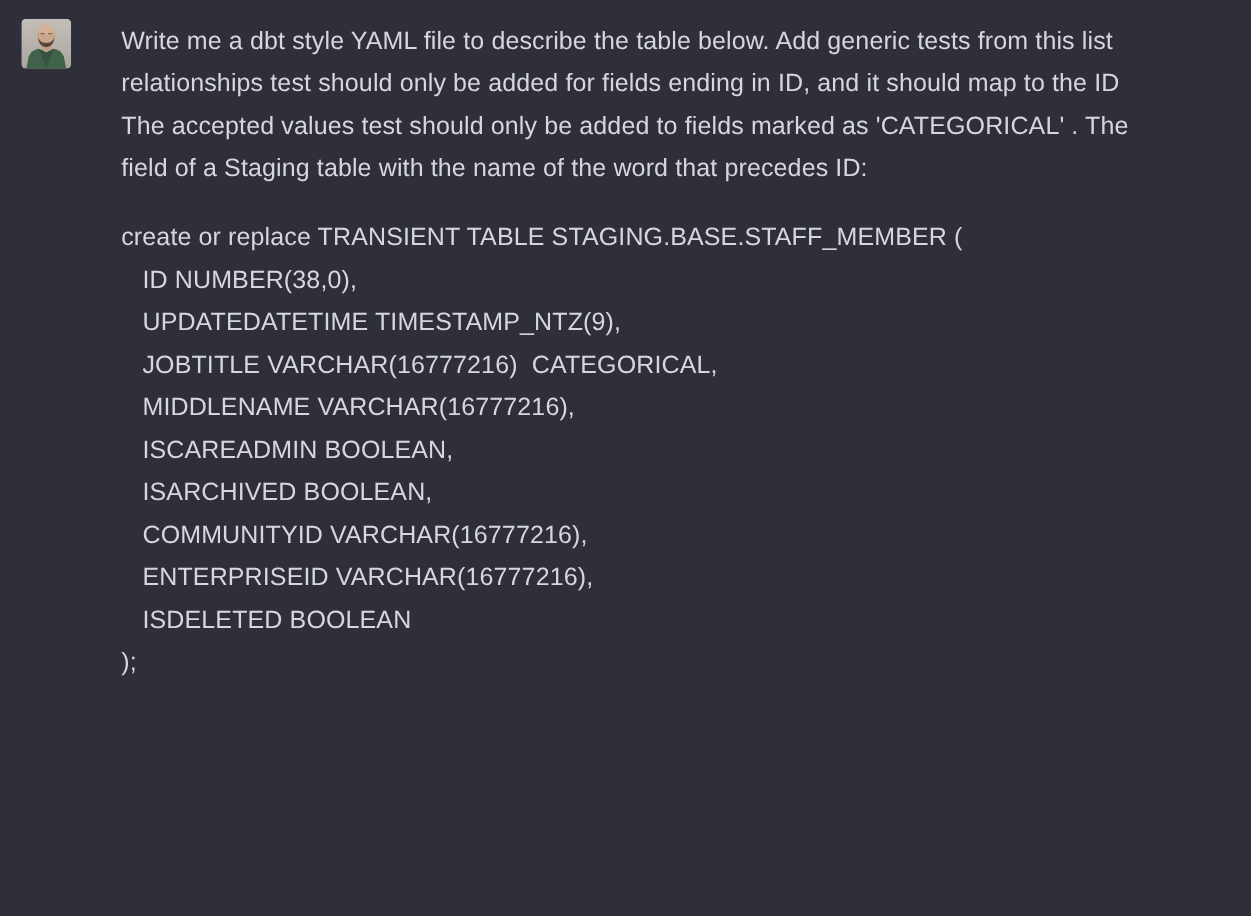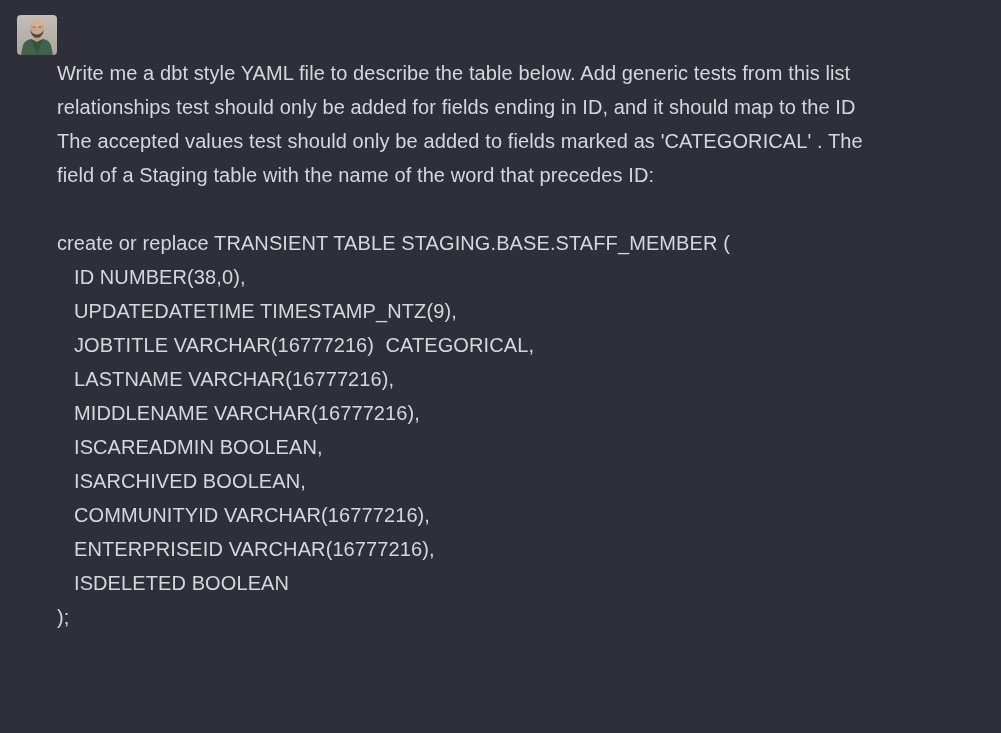--- a/index.html
+++ b/index.html
@@ -7,21 +7,20 @@
     width: 1001px;
     height: 733px;
     background: #2e2f39;
     overflow: hidden;
     font-family: "Liberation Sans", sans-serif;
   }
   .message-row {
     display: flex;
     align-items: flex-start;
     padding: 15px 8px 0 17px;
-    flex-direction: column;
   }
   .avatar {
     flex: 0 0 40px;
     width: 40px;
     height: 40px;
     border-radius: 4px;
     overflow: hidden;
   }
   .avatar svg { display: block; }
   .message-content {
@@ -29,21 +28,21 @@
     padding-top: 1px;
     color: #d6d7de;
     font-size: 20px;
     line-height: 34px;
     letter-spacing: 0.1px;
   }
   .line {
     white-space: pre;
   }
   .sql-block {
-    margin-top: 34px;
+    margin-top: 21px;
   }
 </style>
 </head>
 <body>
 
 <div class="message-row">
 
   <div class="avatar">
     <span>
       <svg width="40" height="40" viewBox="0 0 40 40" xmlns="http://www.w3.org/2000/svg">
@@ -80,21 +79,20 @@
       <div class="line">relationships test should only be added for fields ending in ID, and it should map to the ID</div>
       <div class="line">The accepted values test should only be added to fields marked as 'CATEGORICAL' . The</div>
       <div class="line">field of a Staging table with the name of the word that precedes ID:</div>
     </div>
 
     <div class="sql-block">
       <div class="line">create or replace TRANSIENT TABLE STAGING.BASE.STAFF_MEMBER (</div>
       <div class="line">   ID NUMBER(38,0),</div>
       <div class="line">   UPDATEDATETIME TIMESTAMP_NTZ(9),</div>
       <div class="line">   JOBTITLE VARCHAR(16777216)  CATEGORICAL,</div>
-      <div class="line">   LASTNAME VARCHAR(16777216),</div>
       <div class="line">   MIDDLENAME VARCHAR(16777216),</div>
       <div class="line">   ISCAREADMIN BOOLEAN,</div>
       <div class="line">   ISARCHIVED BOOLEAN,</div>
       <div class="line">   COMMUNITYID VARCHAR(16777216),</div>
       <div class="line">   ENTERPRISEID VARCHAR(16777216),</div>
       <div class="line">   ISDELETED BOOLEAN</div>
       <div class="line">);</div>
     </div>
 
   </div>

